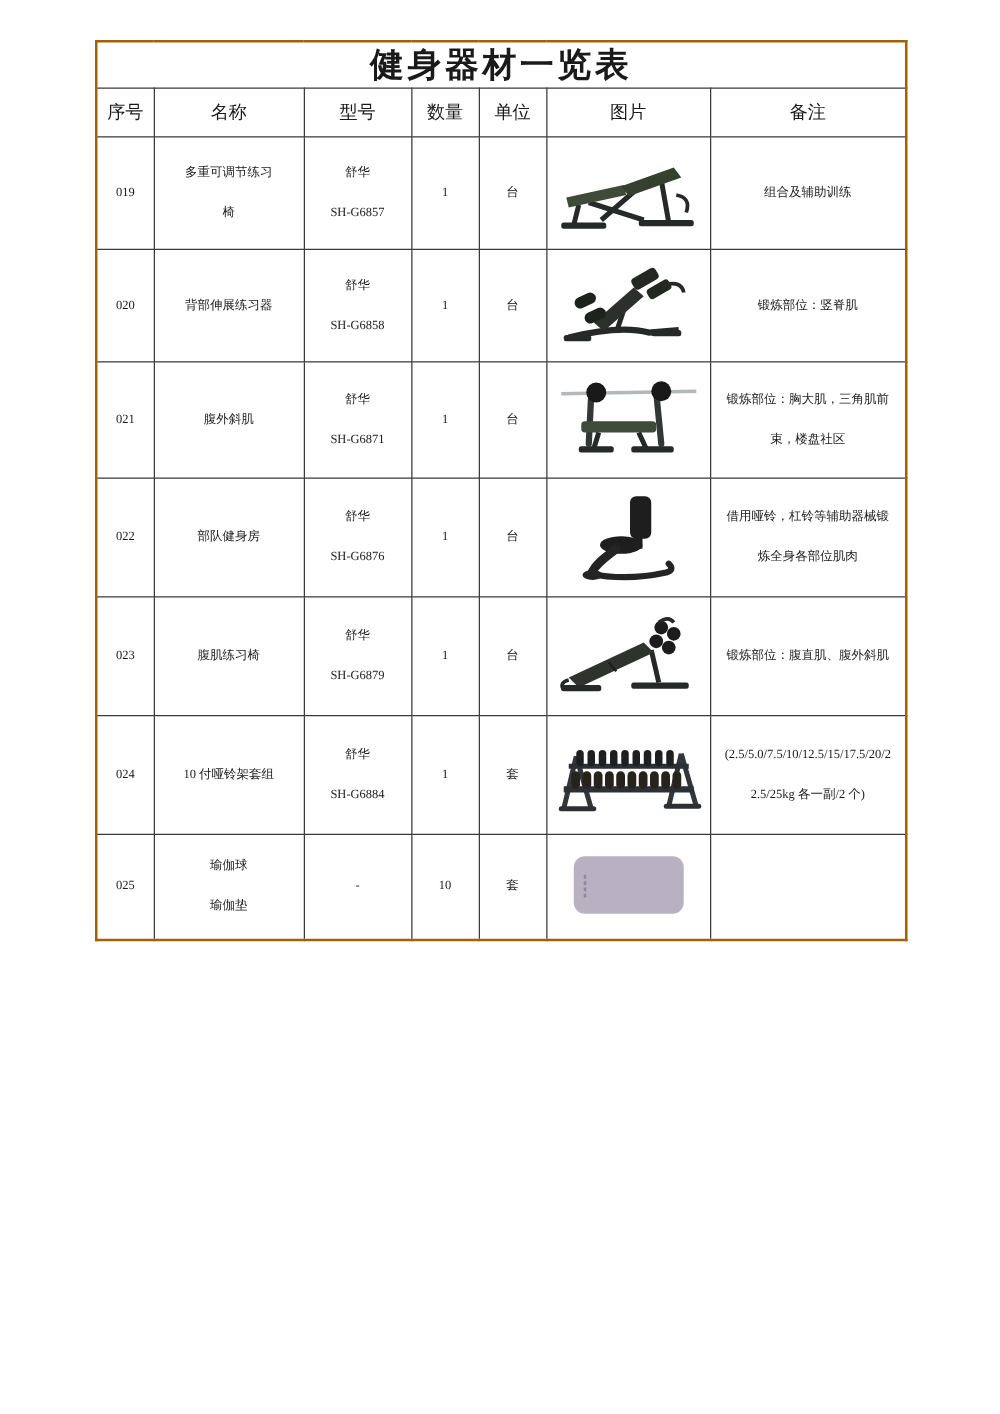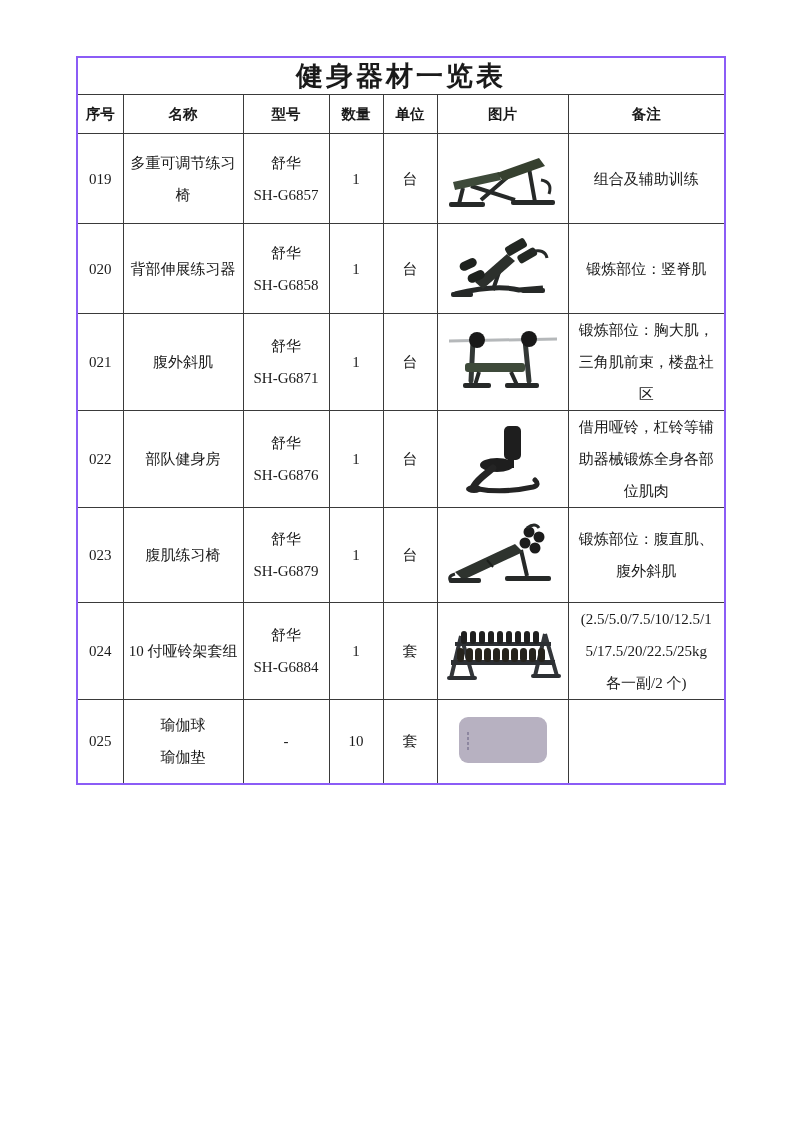--- a/index.html
+++ b/index.html
@@ -2,35 +2,35 @@
 <html><head>
 <meta charset="utf-8">
 <style>
   html,body{margin:0;padding:0;}
   body{
     width:800px;height:1131px;background:#ffffff;position:relative;
     font-family:"Liberation Serif","DejaVu Serif",serif;color:#1a1a1a;
   }
   .sheet{position:absolute;inset:0;background:#fff;}
   table.equip{
-    position:absolute;left:76px;top:56px;width:648px;
+    position:absolute;left:76px;top:32px;width:648px;
     border-collapse:collapse;table-layout:fixed;
-    border:2px solid #8b5cf6;
+    border:2px solid #a16207;
     padding-left:11px;
   }
   .equip th,.equip td{
     border:1px solid #3a3a3a;
     text-align:center;vertical-align:middle;
-    font-size:15px;line-height:32px;padding:0 4px;
+    font-size:10px;line-height:32px;padding:0 4px;
     overflow:hidden;font-weight:normal;
   }
   th.title-cell{
     height:36px;line-height:36px;font-size:27px;font-weight:bold;letter-spacing:3px;padding:0;
   }
-  tr.head-row th{height:38px;line-height:38px;font-size:14.5px;font-weight:bold;}
+  tr.head-row th{height:38px;line-height:38px;font-size:14.5px;font-weight:normal;}
   .pre{white-space:pre-line;}
   td.remark{word-break:break-all;padding:0 8px;}
   td.pic{padding:2px;}
   td.pic svg{display:block;margin:0 auto;}
   tr.rh90{height:90px;} tr.rh93{height:93px;} tr.rh95{height:95px;} tr.rh84{height:84px;}
   tr.note-row td{height:91px;text-align:center;padding:0 14px;line-height:32px;}
   .note-label{font-weight:bold;}
 </style>
 </head>
 <body>

